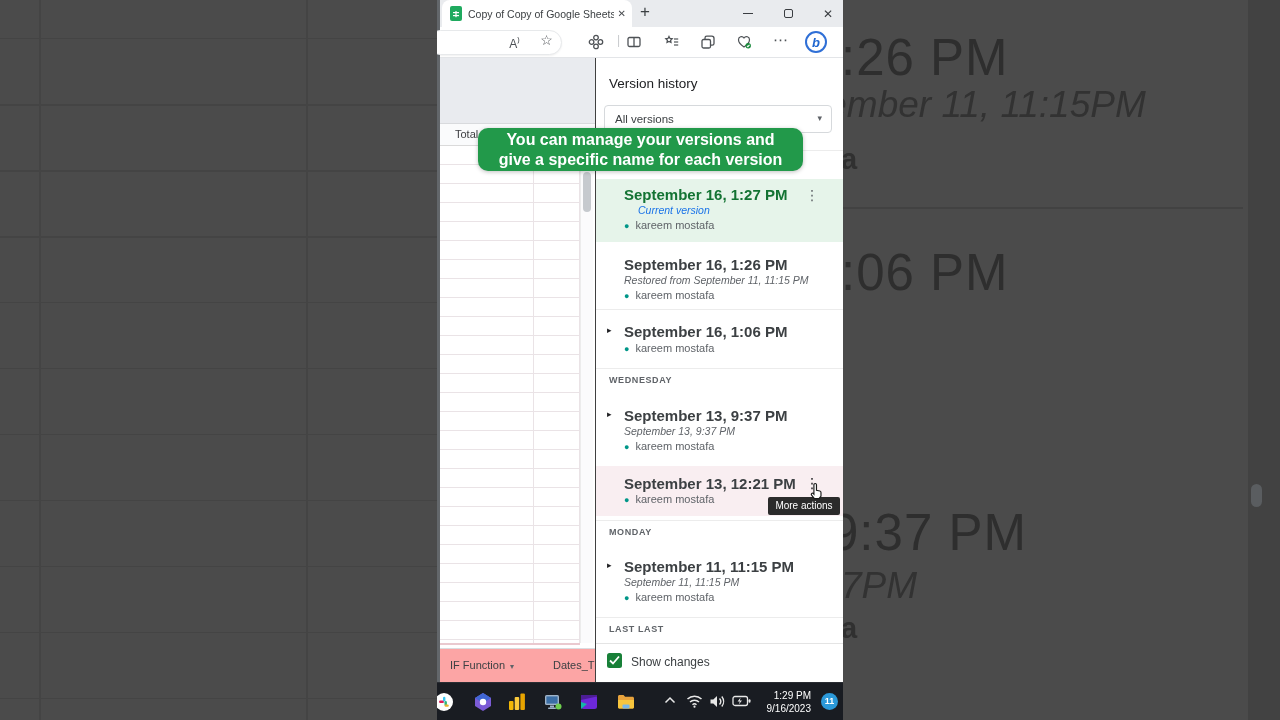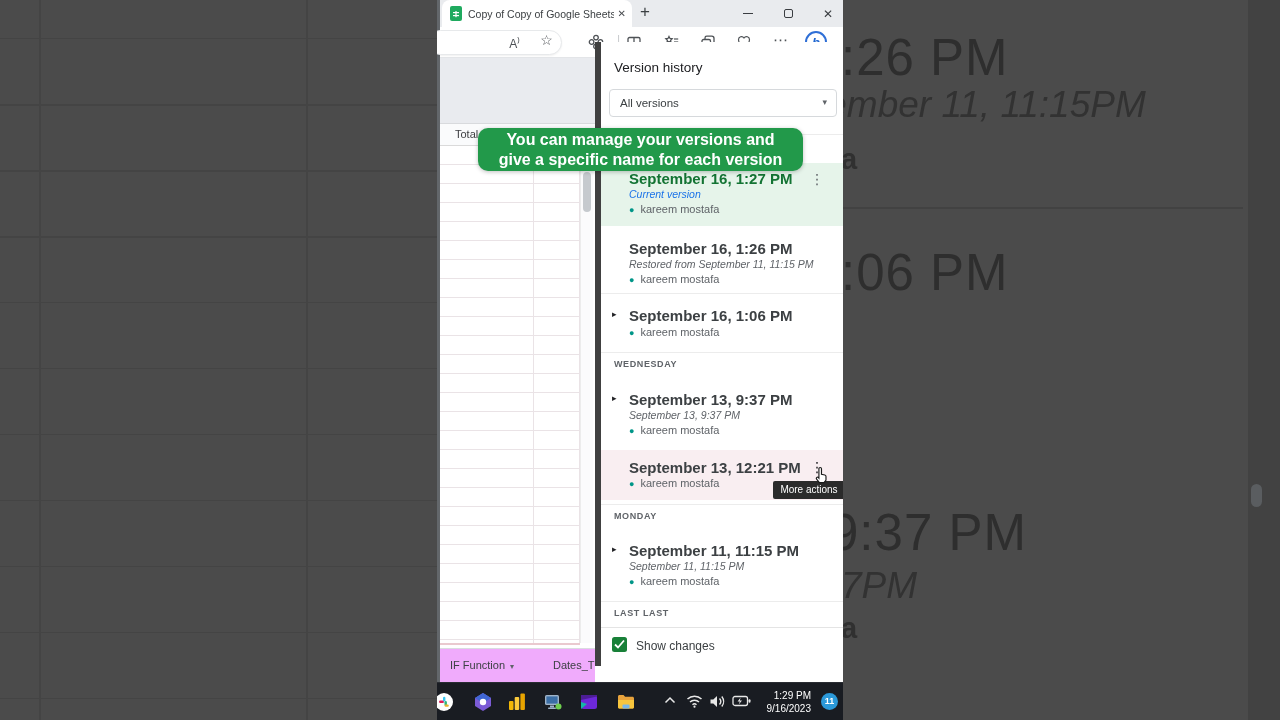--- a/index.html
+++ b/index.html
@@ -47,38 +47,38 @@
   
   .sh-top{position:absolute;left:3px;top:58px;width:155px;height:66px;background:#e9ebef;border-bottom:1px solid #d8dadd;}
   .sh-total{position:absolute;left:3px;top:124px;width:155px;height:22px;background:#fafbfc;border-bottom:1px solid #dadada;
             font-size:11px;color:#3f4043;padding:4px 0 0 15px;}
   .sh-grid{position:absolute;left:3px;top:146px;width:140px;height:497px;background:
     repeating-linear-gradient(to bottom,#fff 0,#fff 18px,#eae3e6 18px,#eae3e6 19px);border-right:1px solid #eae3e6;}
   .sh-grid-v{position:absolute;left:93px;top:0;width:1px;height:100%;background:#eae3e6;}
   .sh-scroll{position:absolute;left:143px;top:146px;width:13px;height:497px;background:#fbfbfc;border-left:1px solid #ececec;}
   .sh-thumb{position:absolute;left:2px;top:26px;width:8px;height:40px;background:#c6cace;border-radius:4px;}
   .sh-pink{position:absolute;left:3px;top:643px;width:140px;height:2px;background:#eac9cf;}
-  .sh-tabs{position:absolute;left:3px;top:648px;width:155px;height:34px;background:#f0abfc;border-top:1px solid #dadce0;}
+  .sh-tabs{position:absolute;left:3px;top:648px;width:155px;height:34px;background:#fca5a5;border-top:1px solid #dadce0;}
   .sh-tab{position:absolute;top:10px;font-size:11px;color:#3c4043;white-space:nowrap;}
   .sh-caret{font-size:8px;color:#5f6368;margin-left:5px;}
 
   
-  .panel{position:absolute;left:158px;top:42px;width:270px;height:624px;background:#fff;border-left:6px solid #404040;}
+  .panel{position:absolute;left:158px;top:58px;width:270px;height:624px;background:#fff;border-left:1px solid #404040;}
   .vh-title{position:absolute;left:13px;top:18px;font-size:13.5px;color:#202124;}
   .vh-dd{position:absolute;left:8px;top:47px;width:228px;height:28px;border:1px solid #d6d9dc;border-radius:4px;background:#fff;}
   .vh-dd-val{position:absolute;left:10px;top:7px;font-size:11.5px;color:#3c4043;}
   .vh-dd-caret{position:absolute;right:9px;top:7px;font-size:9px;color:#5f6368;}
   .vh-divider{position:absolute;left:0;width:248px;height:1px;background:#ececec;}
   .vh-thumb{position:absolute;right:2px;top:94px;width:7px;height:252px;background:#d9dcdf;border-radius:4px;}
 
   .vrow{position:absolute;left:0;width:248px;}
   .vrow .t{position:absolute;left:28px;font-size:15px;font-weight:bold;color:#3c4043;white-space:nowrap;}
   .vrow .t.green{color:#137333;}
   .vrow .s{position:absolute;left:28px;font-size:10.5px;font-style:italic;color:#5f6368;white-space:nowrap;}
-  .vrow .s.blue{color:#1a73e8;}
+  .vrow .s.blue{color:#1a73e8;margin-left:14px;}
   .vrow .au{position:absolute;left:28px;font-size:11px;color:#5f6368;white-space:nowrap;}
   .vrow .au .dot{font-size:9px;color:#009688;margin-right:6px;}
   .vrow .arr{position:absolute;left:11px;font-size:9px;color:#202124;}
   .vrow .menu{position:absolute;left:208px;width:16px;text-align:center;font-size:14px;color:#5f6368;letter-spacing:0;}
   .ghead{position:absolute;left:13px;font-size:9px;font-weight:bold;letter-spacing:.6px;color:#5f6368;}
 
   .tooltip{position:absolute;left:172px;top:439px;width:72px;height:18px;background:#2b2b2b;border-radius:2px;
            color:#fff;font-size:10px;text-align:center;line-height:18px;z-index:8;}
   .cursor{position:absolute;left:213px;top:424px;z-index:9;}
 

